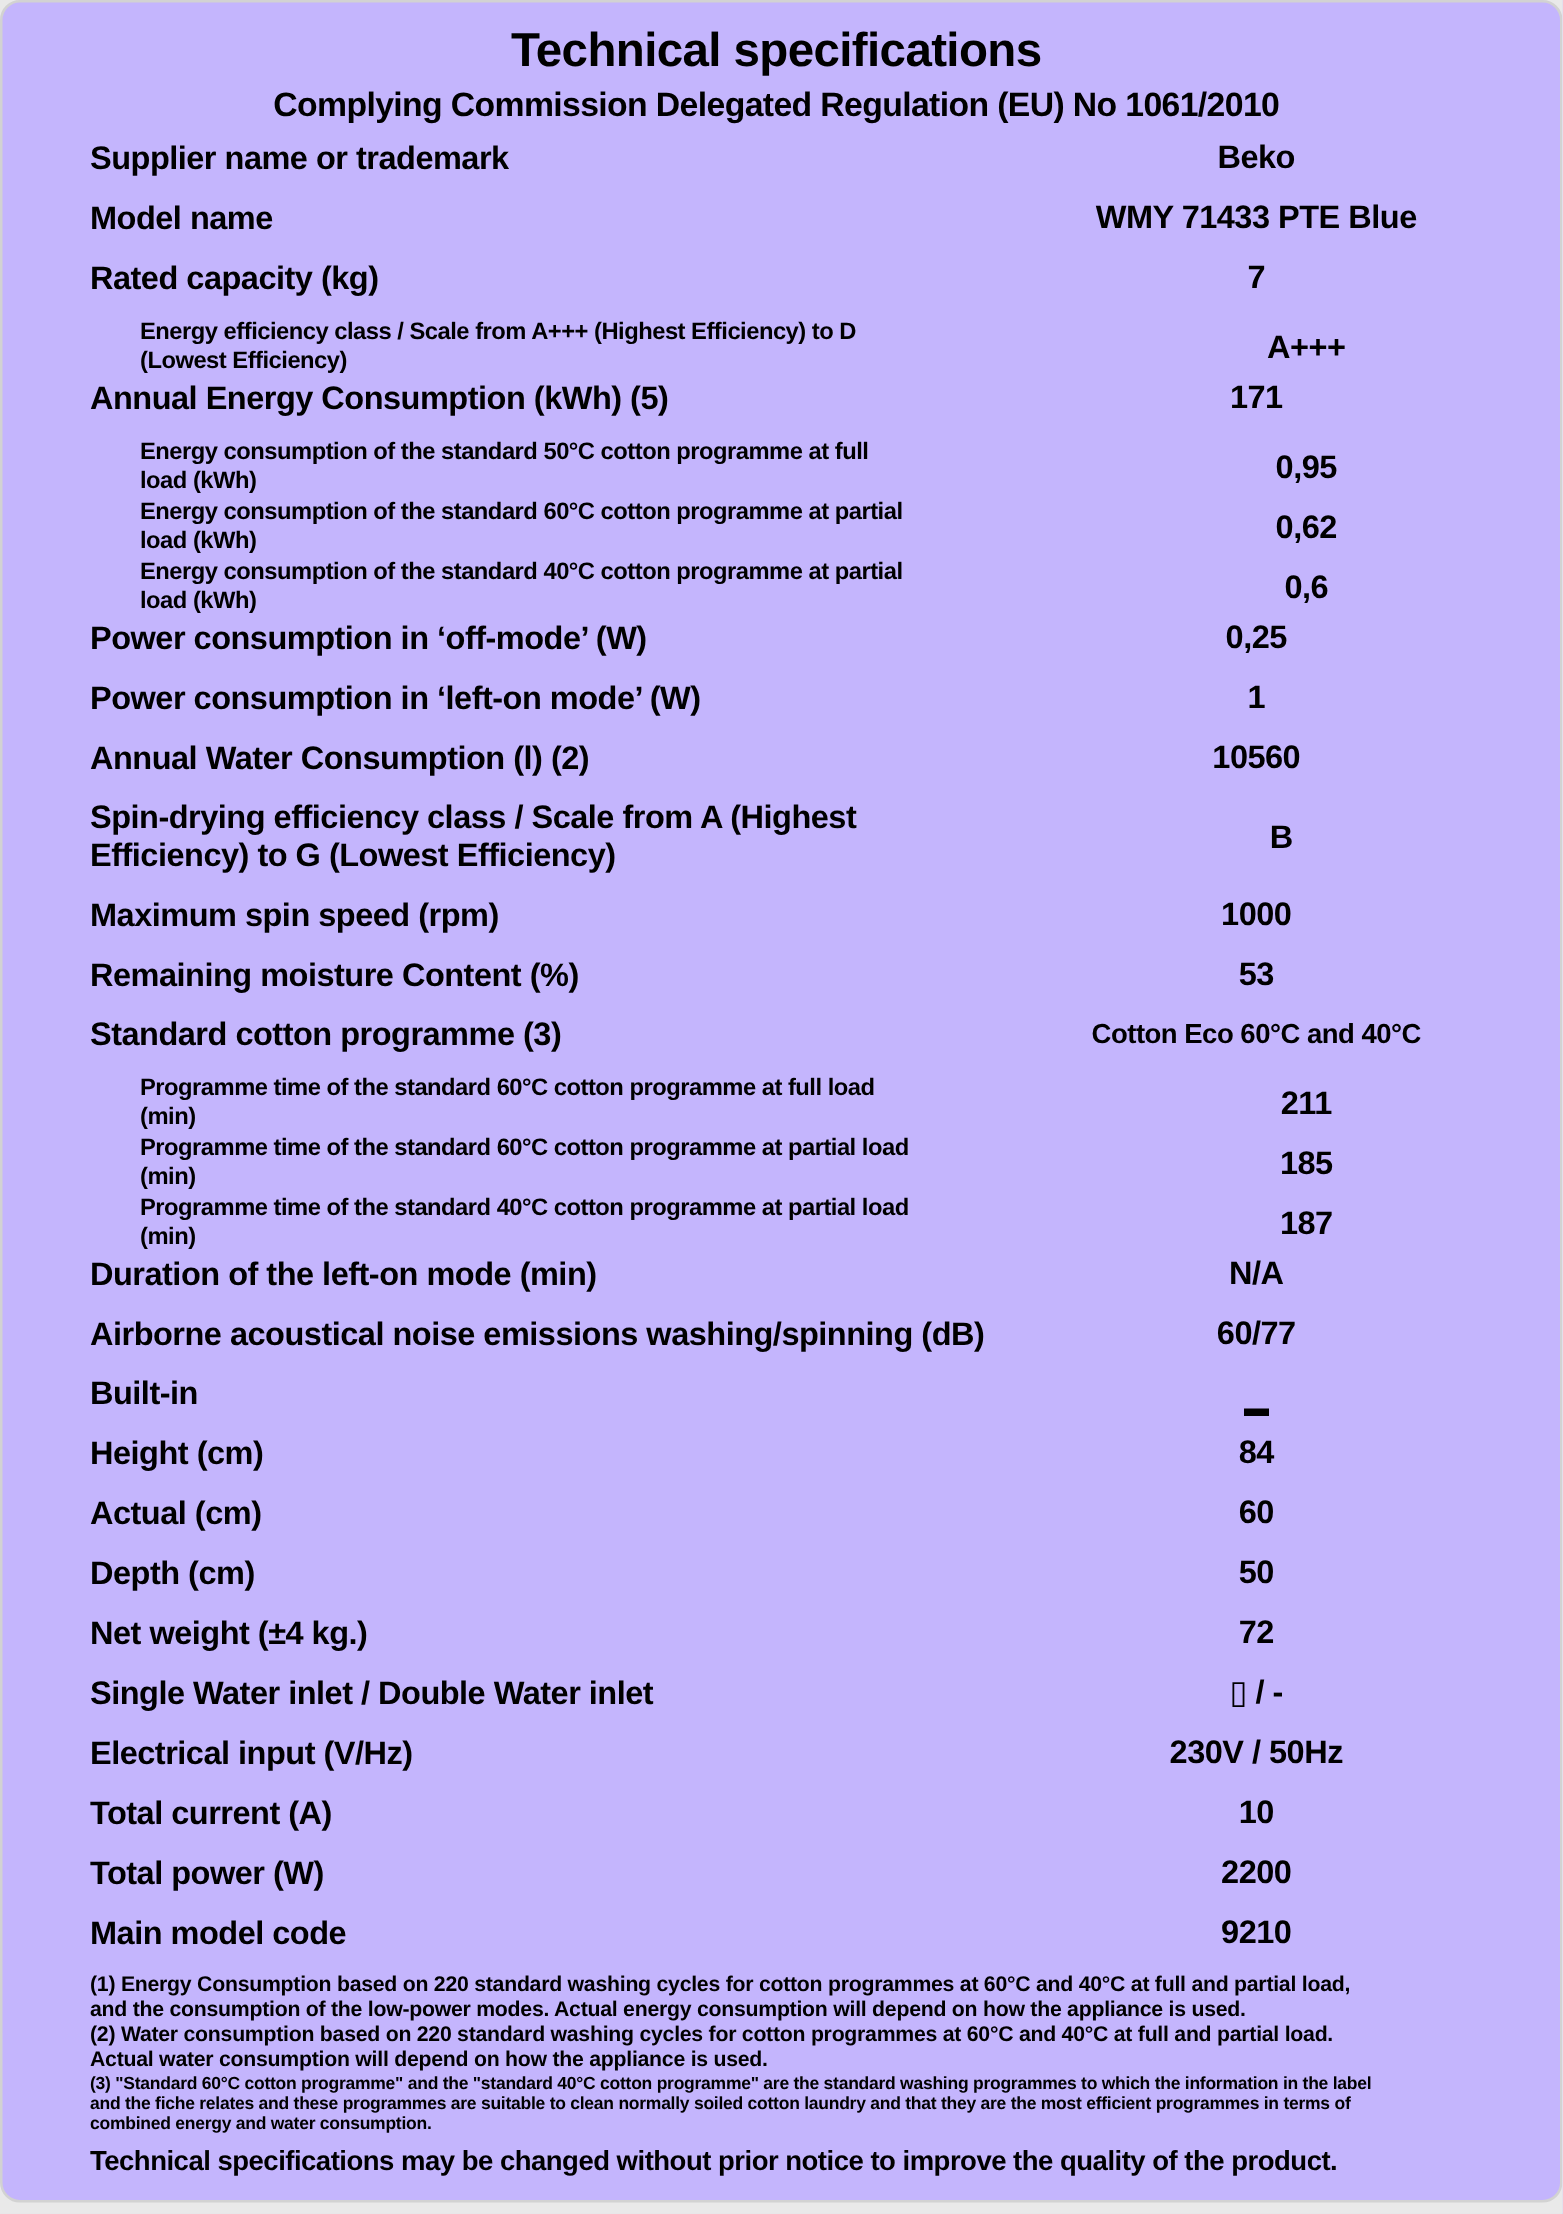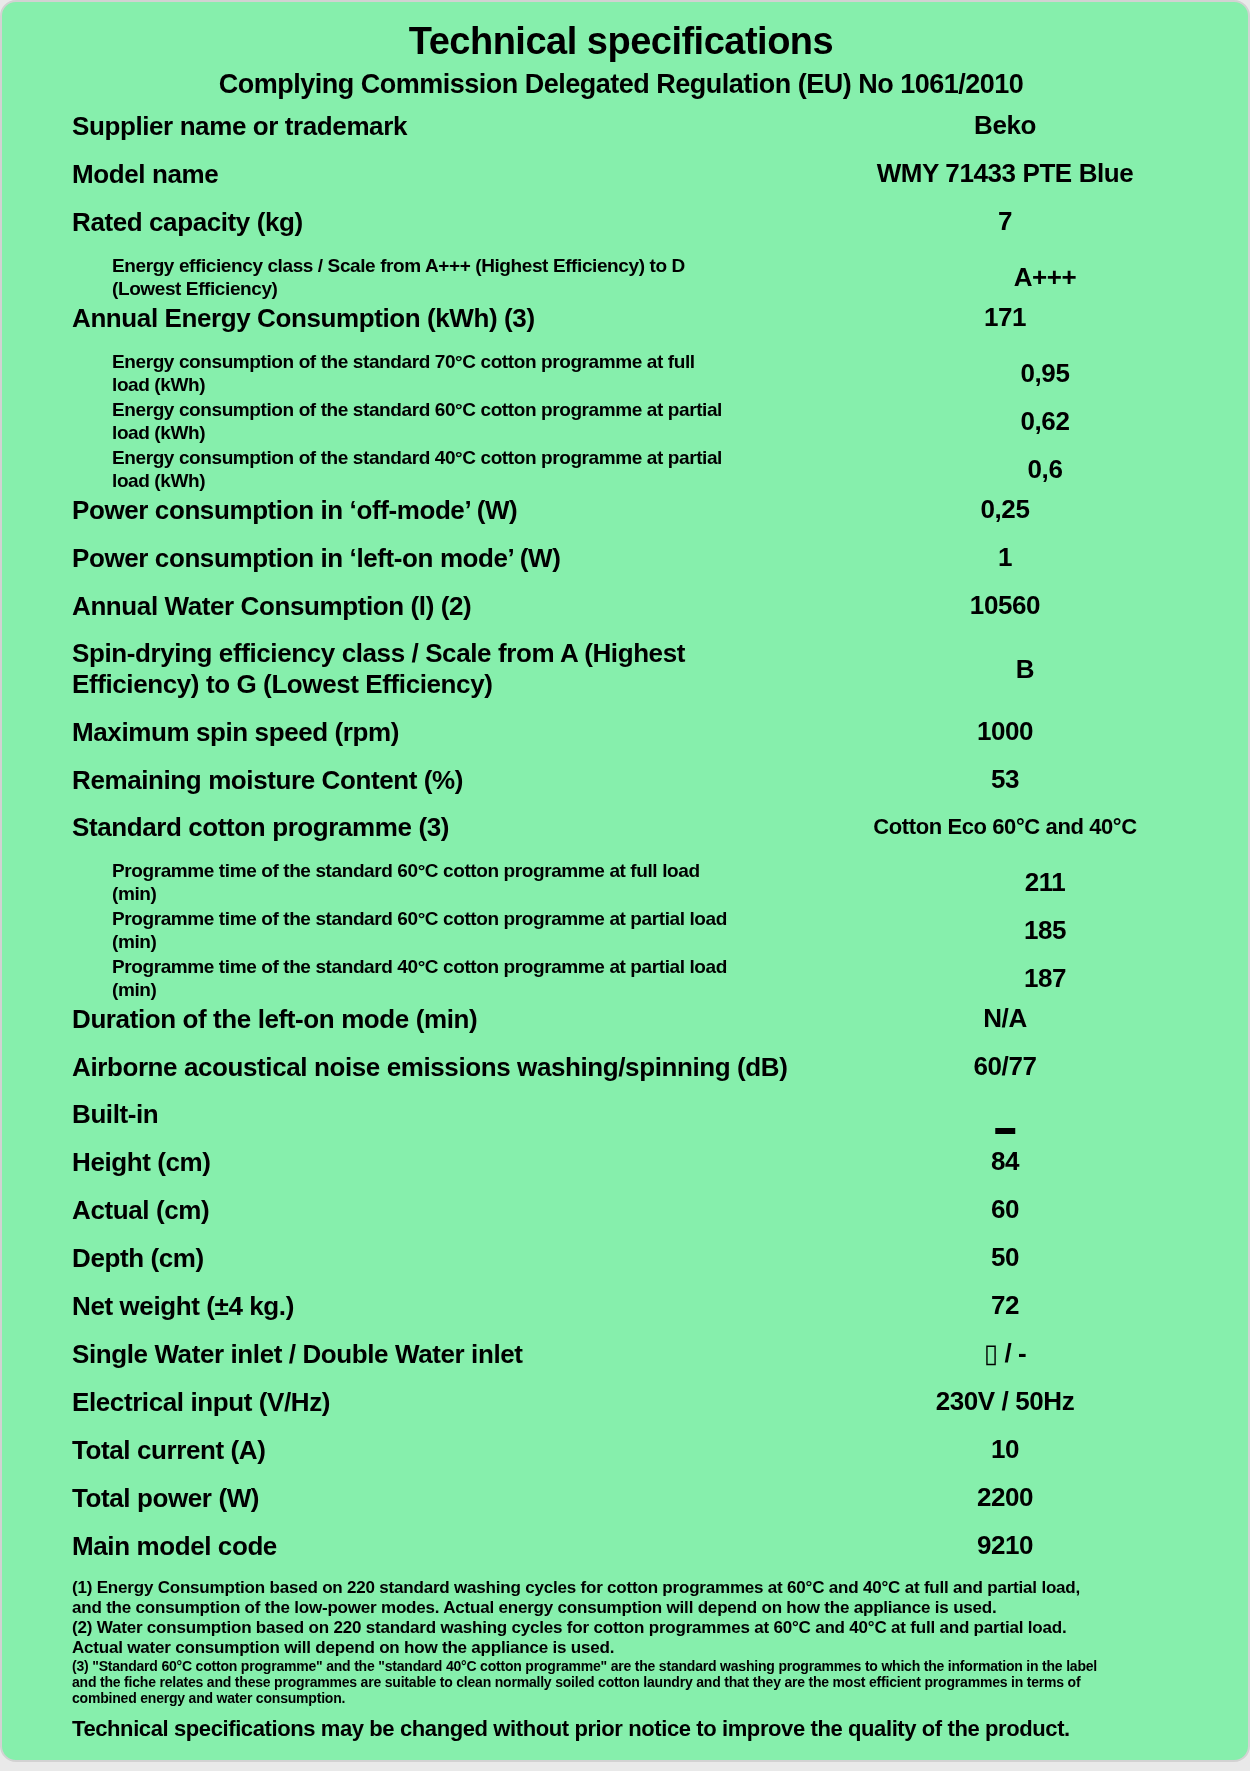--- a/index.html
+++ b/index.html
@@ -13,21 +13,21 @@
     width: 1250px;
     height: 1771px;
     background: #e9e9e9;
     overflow: hidden;
   }
   .card {
     position: absolute;
     left: 0; top: 0;
     width: 1250px;
     height: 1762px;
-    background: #86efac;
+    background: #c4b5fd;
     border: 2px solid #d2d2d2;
     border-radius: 16px;
     padding: 14px 78px 0 70px;
     overflow: hidden;
   }
   .doc-title {
     text-align: center;
     font-size: 38px;
     font-weight: bold;
     letter-spacing: -0.5px;
@@ -118,26 +118,26 @@
         <div class="val">7</div>
       </div>
 
       <div class="row sm">
         <div class="lbl">Energy efficiency class /  Scale from A+++ (Highest Efficiency) to D
 (Lowest Efficiency)</div>
         <div class="val">A+++</div>
       </div>
 
       <div class="row lg">
-        <div class="lbl">Annual Energy Consumption (kWh) (3)</div>
+        <div class="lbl">Annual Energy Consumption (kWh) (5)</div>
         <div class="val">171</div>
       </div>
 
       <div class="row sm">
-        <div class="lbl">Energy consumption of the standard 70°C cotton programme at full
+        <div class="lbl">Energy consumption of the standard 50°C cotton programme at full
 load  (kWh)</div>
         <div class="val">0,95</div>
       </div>
 
       <div class="row sm">
         <div class="lbl">Energy consumption of the standard 60°C cotton programme at partial
 load  (kWh)</div>
         <div class="val">0,62</div>
       </div>
 

